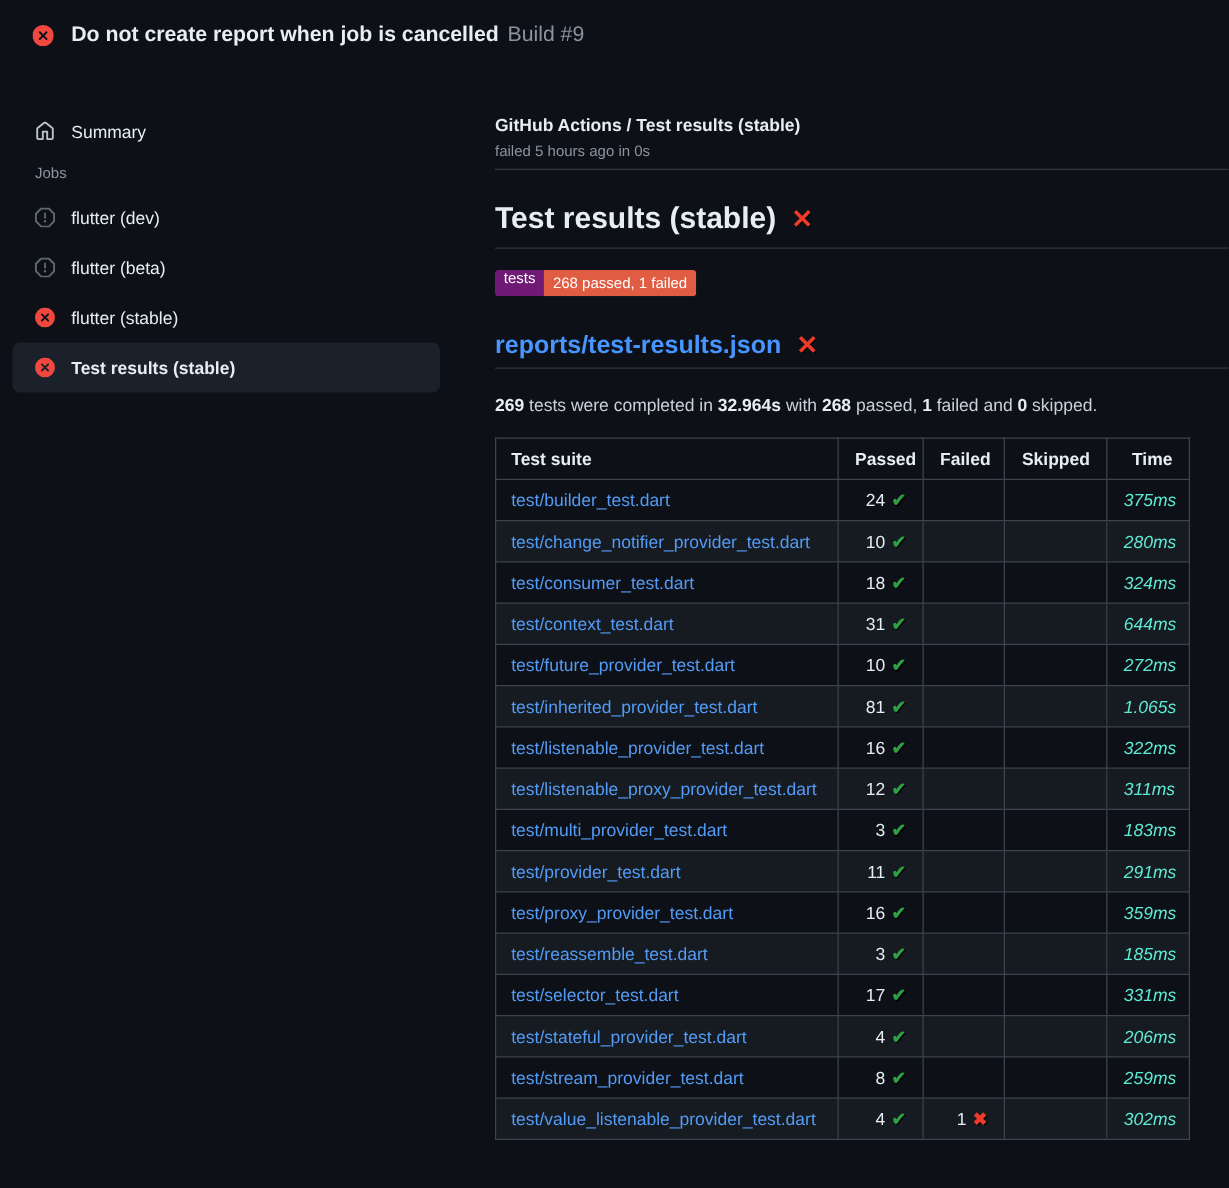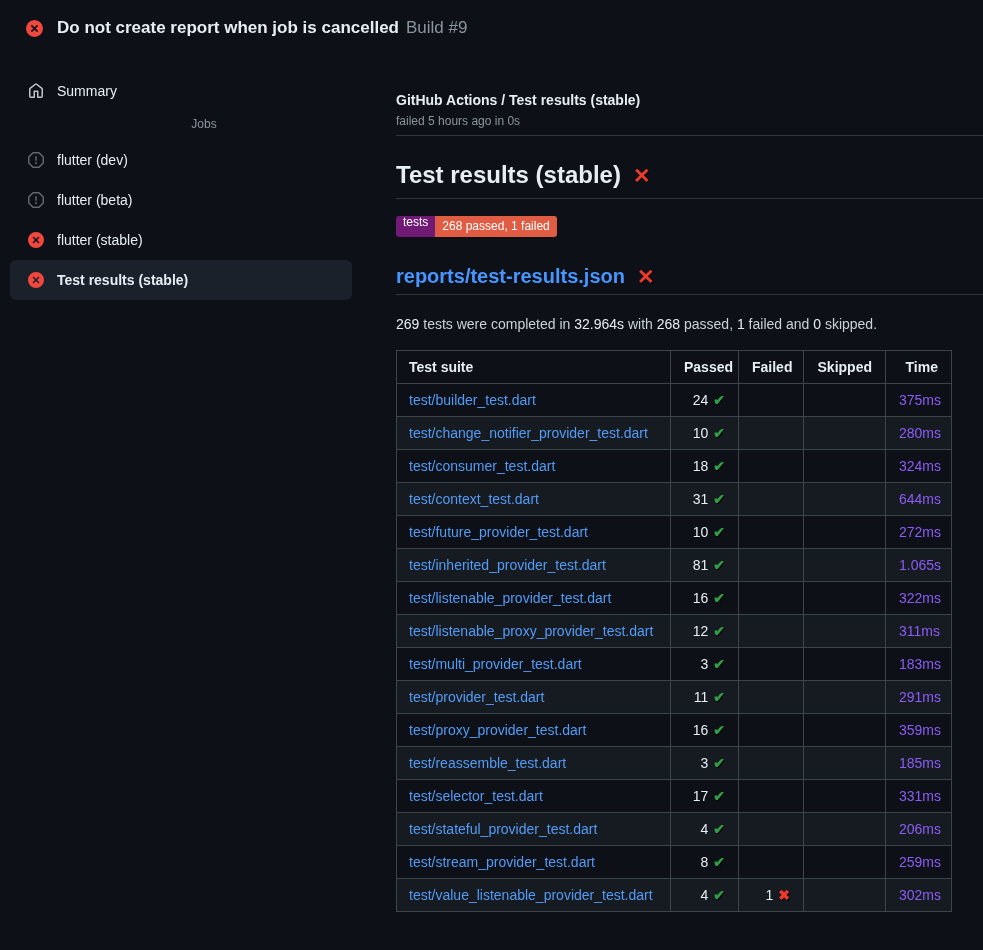--- a/index.html
+++ b/index.html
@@ -15,21 +15,21 @@
   
   .top-header {
     position: absolute; top: 0; left: 0; right: 0; height: 56px;
     display: flex; align-items: center; padding-left: 26px; gap: 14px;
   }
   .top-header .status-icon svg { width: 17px; height: 17px; display: block; }
   .build-title { font-size: 17px; font-weight: 700; color: #e6edf3; white-space: nowrap; }
   .build-number { font-size: 17px; font-weight: 400; color: #8b949e; margin-left: 7px; }
 
   
-  .sidebar { position: absolute; top: 54px; left: 0; width: 380px; padding-top: 17px; text-align: center; }
+  .sidebar { position: absolute; top: 68px; left: 0; width: 380px; padding-top: 17px; }
   .nav-list { margin-left: 10px; width: 342px; }
   .nav-item {
     display: flex; align-items: center; gap: 13px;
     height: 40px; padding: 0 18px; border-radius: 6px;
     font-size: 14px; color: #e6edf3; cursor: pointer;
   }
   .nav-item.selected { background: #1a212b; font-weight: 700; }
   .nav-item .status-icon { display: inline-flex; }
   .nav-item .status-icon svg { width: 16px; height: 16px; display: block; }
   .jobs-label {
@@ -61,21 +61,21 @@
   .badge-value  { background: #e05d44; color: #ffffff; padding: 4px 7px 5px; }
 
   .report-title {
     margin-top: 28px; padding-bottom: 6px; border-bottom: 1px solid #30363d;
     font-size: 20px; font-weight: 700;
     display: flex; align-items: center; gap: 12px;
   }
   .report-title a { color: #4795ff; text-decoration: none; cursor: pointer; }
 
   .summary-line { margin-top: 21px; font-size: 14px; color: #c9d1d9; }
-  .summary-line .b { font-weight: 400; color: #e6edf3; }
+  .summary-line .b { font-weight: 700; color: #e6edf3; }
 
   
   table.results {
     margin-top: 18px; border-collapse: collapse; table-layout: fixed;
     width: 555px; font-size: 14px;
   }
   .results th, .results td {
     border: 1px solid #3d444d; height: 33px; padding: 0 13px;
     text-align: right; white-space: nowrap; overflow: hidden;
   }
@@ -84,21 +84,21 @@
   .results col.c-suite   { width: 274px; }
   .results col.c-passed  { width: 68px; }
   .results col.c-failed  { width: 65px; }
   .results col.c-skipped { width: 82px; }
   .results col.c-time    { width: 66px; }
   .results tbody tr:nth-child(even) { background: #161b22; }
   .results a.suite-link { color: #539bf5; text-decoration: none; cursor: pointer; }
   .results .num { color: #e6edf3; }
   .results .check { color: #2ea043; font-weight: 700; margin-left: 5px; text-shadow: 1px 1px 0 #000; }
   .results .cross { color: #ee3a2a; font-weight: 700; margin-left: 5px; text-shadow: 1px 1px 0 #000; }
-  .results td.time { color: #8b5cf6; }
+  .results td.time { color: #5eead4; font-style: italic; }
 </style>
 </head>
 <body>
 
 <header class="top-header">
   <span class="status-icon">
     <svg viewBox="0 0 16 16" fill="#f0483e">
         <path d="M2.343 13.657A8 8 0 1 1 13.657 2.343 8 8 0 0 1 2.343 13.657ZM6.03 4.97a.751.751 0 0 0-1.042.018.751.751 0 0 0-.018 1.042L6.94 8 4.97 9.97a.749.749 0 0 0 .326 1.275.749.749 0 0 0 .734-.215L8 9.06l1.97 1.97a.749.749 0 0 0 1.275-.326.749.749 0 0 0-.215-.734L9.06 8l1.97-1.97a.749.749 0 0 0-.326-1.275.749.749 0 0 0-.734.215L8 6.94Z"></path>
       </svg>
   </span>

